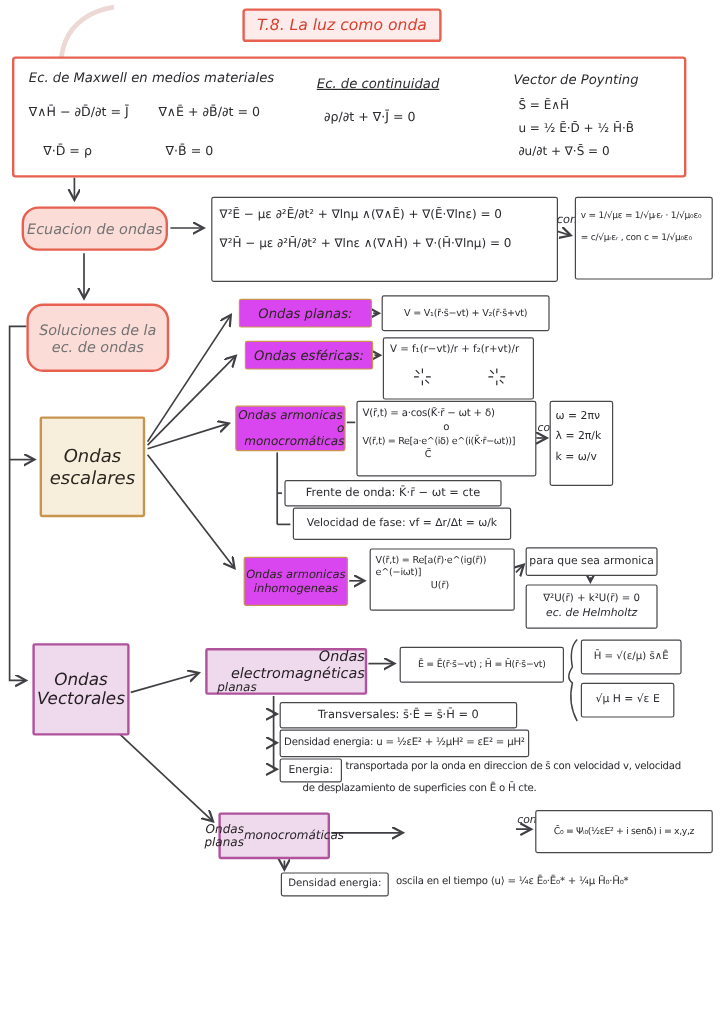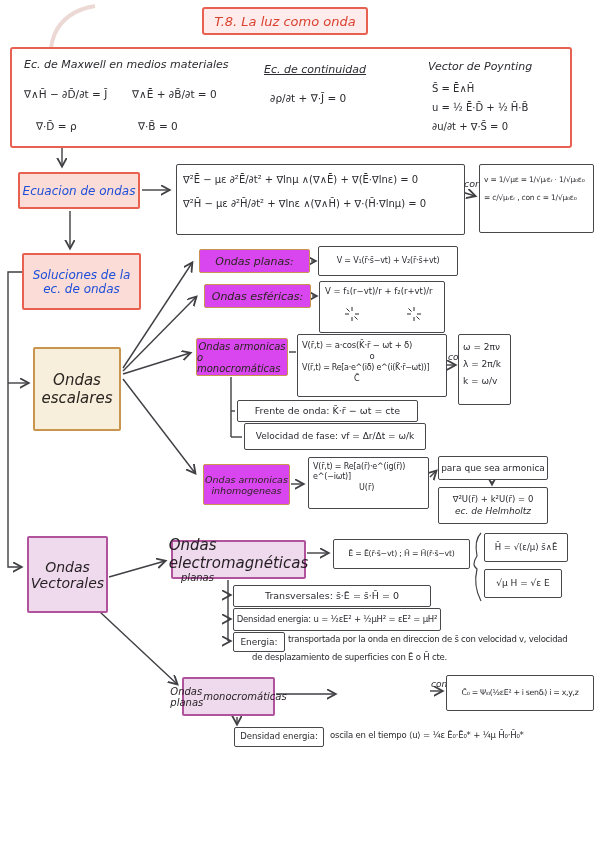--- a/index.html
+++ b/index.html
@@ -1,25 +1,25 @@
 <!DOCTYPE html>
 <html><head>
 <meta charset="utf-8">
 <style>
   html,body{margin:0;padding:0;background:#fff}
   #canvas{position:relative;width:600px;height:848px;background:#ffffff;overflow:hidden;
           font-family:"DejaVu Sans",sans-serif;color:#2b2b30}
   .abs{position:absolute}
   .box{position:absolute;border:1.4px solid #47474c;background:#fff;border-radius:2px;box-sizing:border-box}
-  .rbox{position:absolute;background:#fbdcd7;border:2px solid #e8604f;border-radius:2px;color:#1d4ed8;box-sizing:border-box}
+  .rbox{position:absolute;background:#fbdcd7;border:2px solid #e8604f;border-radius:14px;color:#737373;box-sizing:border-box}
   .rframe{position:absolute;background:#fff;border:2px solid #e8604f;border-radius:3px;box-sizing:border-box}
   .tbox{position:absolute;background:#d946ef;border:1.5px solid #c9954e;border-radius:2px;color:#2b2520;box-sizing:border-box}
   .pbox{position:absolute;background:#eedaec;border:2px solid #b0529c;border-radius:2px;color:#241e23;box-sizing:border-box}
   .lbl{font-style:italic}
-  .ctr{display:flex;align-items:center;justify-content:center;text-align:left}
+  .ctr{display:flex;align-items:center;justify-content:center;text-align:right}
   .f{font-size:9.5px;line-height:1.35;white-space:nowrap}
   svg.lines{position:absolute;left:0;top:0;pointer-events:none}
 </style>
 </head>
 <body>
 
 <div id="canvas">
 
   <svg class="lines" width="600" height="848" viewBox="0 0 600 848">
     <defs>
@@ -167,21 +167,21 @@
     <span class="f" style="font-size:8.5px">∇²U(r̄) + k²U(r̄) = 0</span>
     <span class="f lbl" style="font-size:9px">ec. de Helmholtz</span>
   </div>
 
   <div class="pbox ctr" style="left:27px;top:536px;width:81px;height:77px;flex-direction:column">
     <span class="lbl" style="font-size:14px">Ondas</span>
     <span class="lbl" style="font-size:14px">Vectorales</span>
   </div>
 
   <div class="pbox ctr" style="left:171px;top:540px;width:135px;height:39px;flex-direction:column">
-    <span class="lbl" style="font-size:15px">Ondas electromagnéticas</span>
+    <span class="lbl" style="font-size:12px">Ondas electromagnéticas</span>
     <span class="lbl" style="font-size:10px;align-self:flex-start;margin-left:8px">planas</span>
   </div>
   <div class="box ctr" style="left:333px;top:539px;width:137px;height:30px">
     <span class="f" style="font-size:7.8px;letter-spacing:-0.2px">Ē = Ē(r̄·s̄−vt) ; H̄ = H̄(r̄·s̄−vt)</span>
   </div>
   <div class="box ctr" style="left:484px;top:533px;width:84px;height:29px">
     <span class="f" style="font-size:8.5px">H̄ = √(ε/μ) s̄∧Ē</span>
   </div>
   <div class="box ctr" style="left:484px;top:569px;width:78px;height:29px">
     <span class="f" style="font-size:9px">√μ H = √ε E</span>

